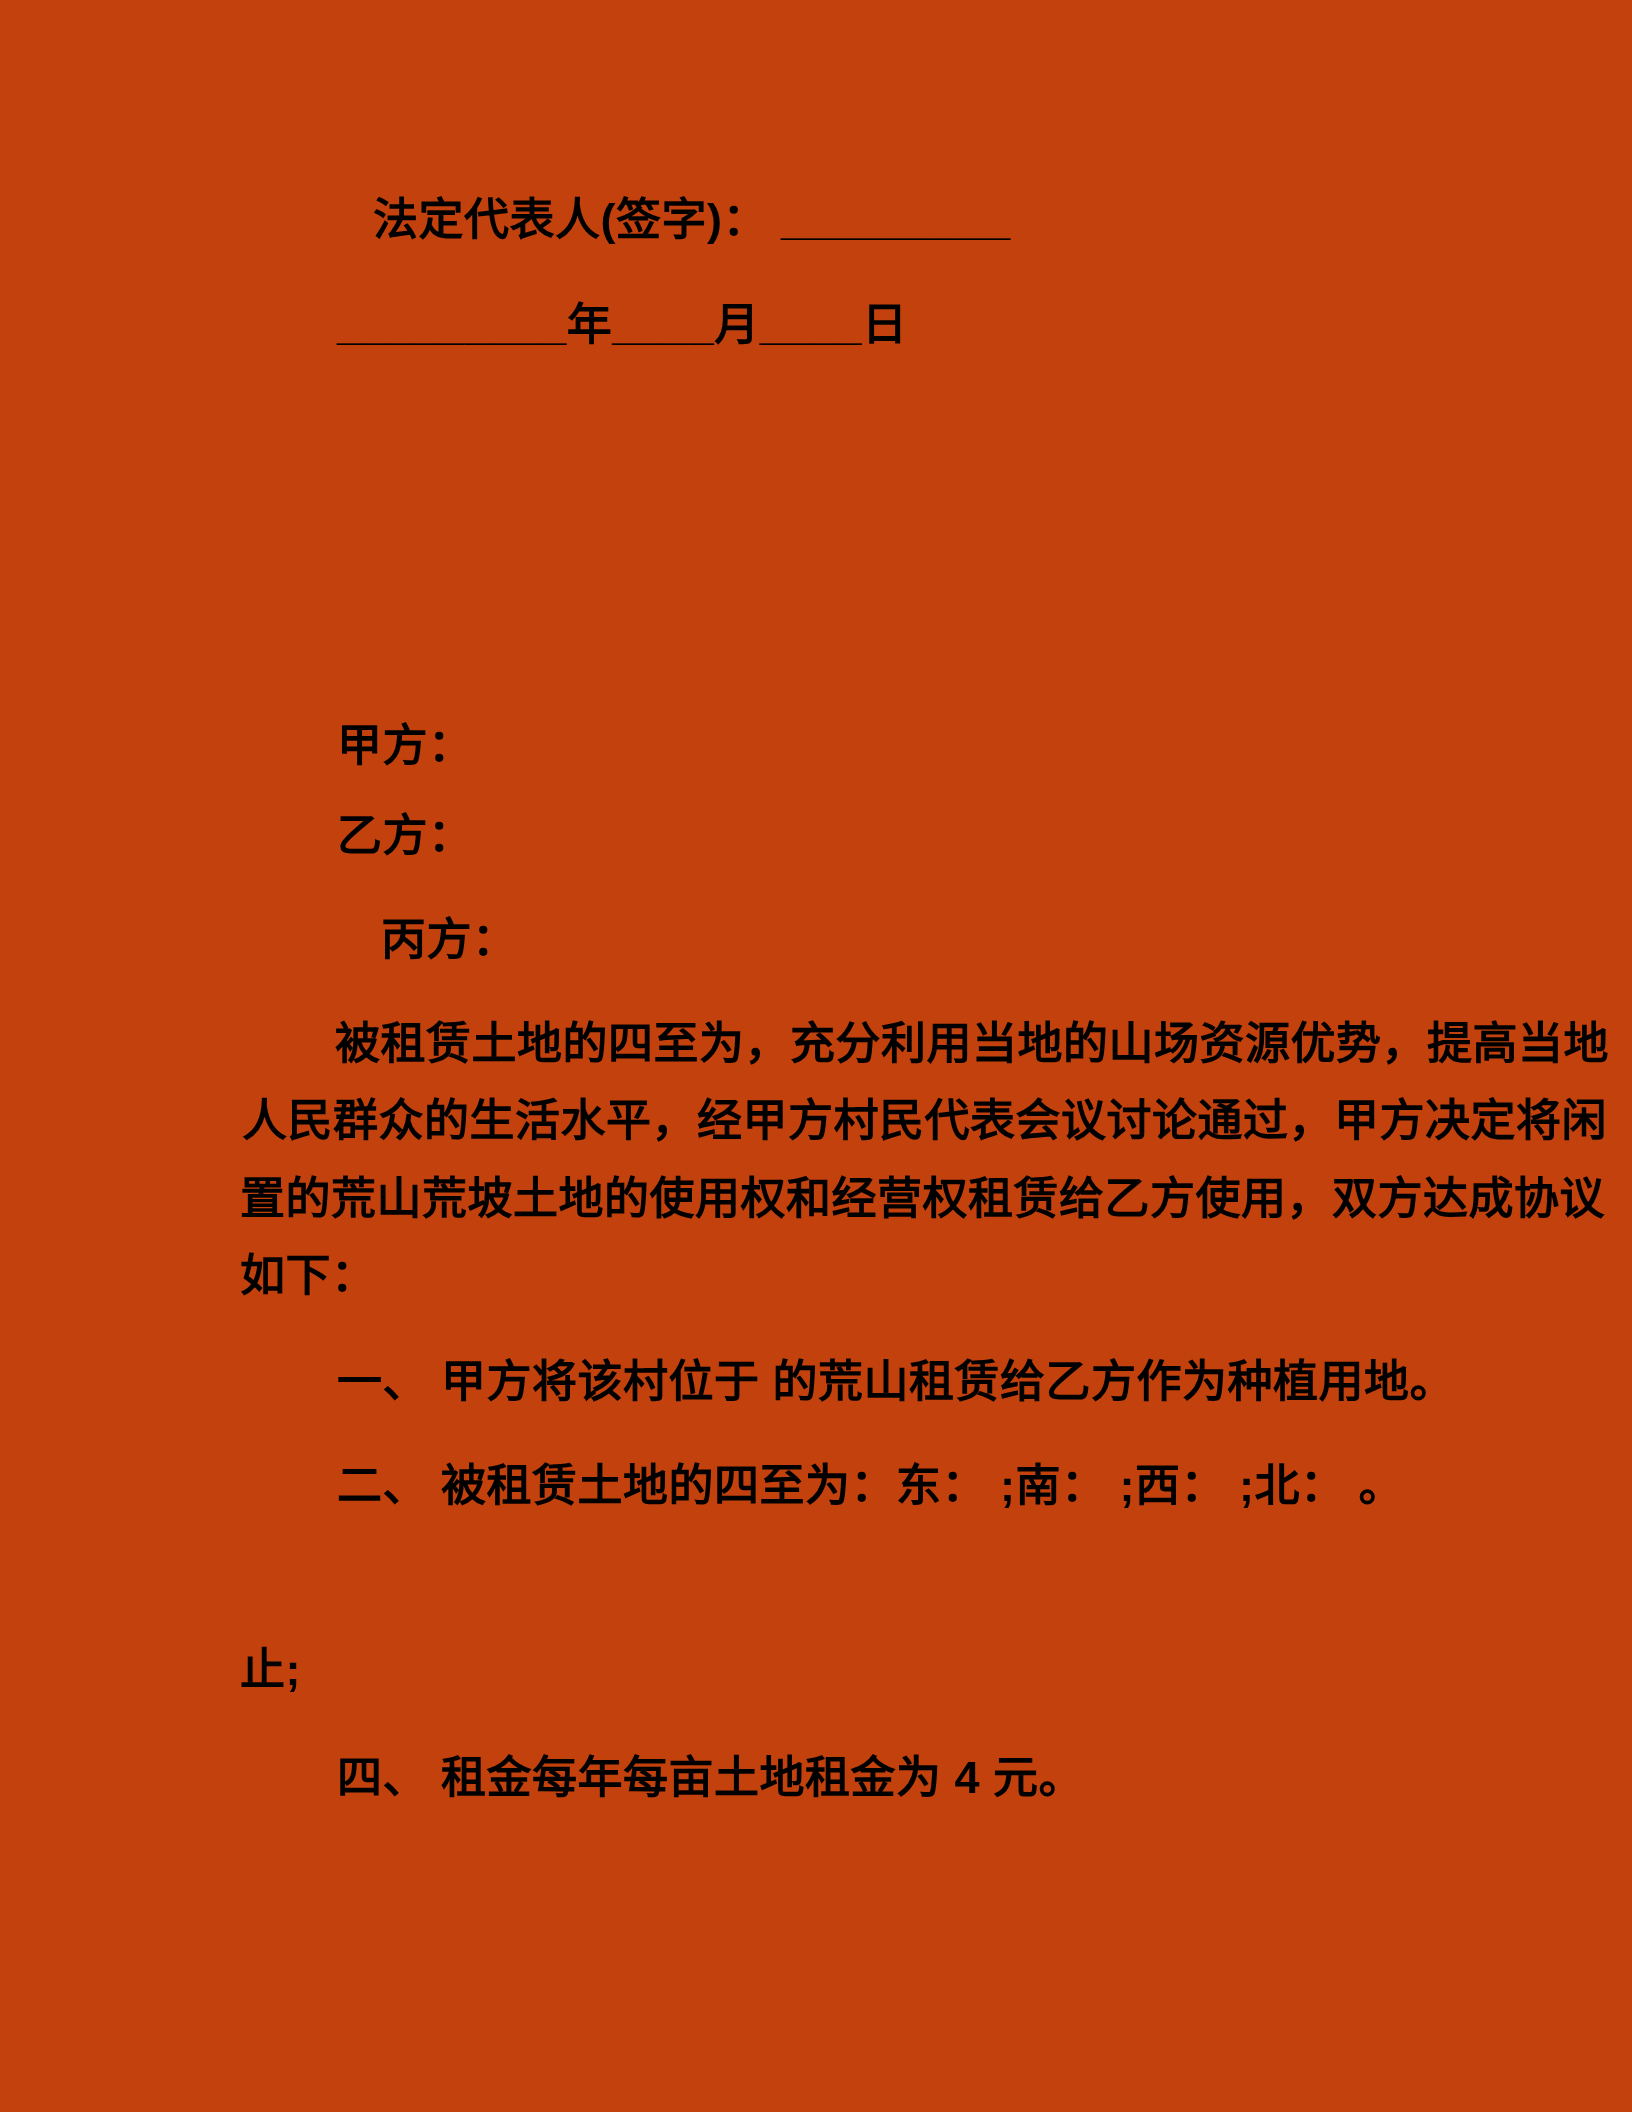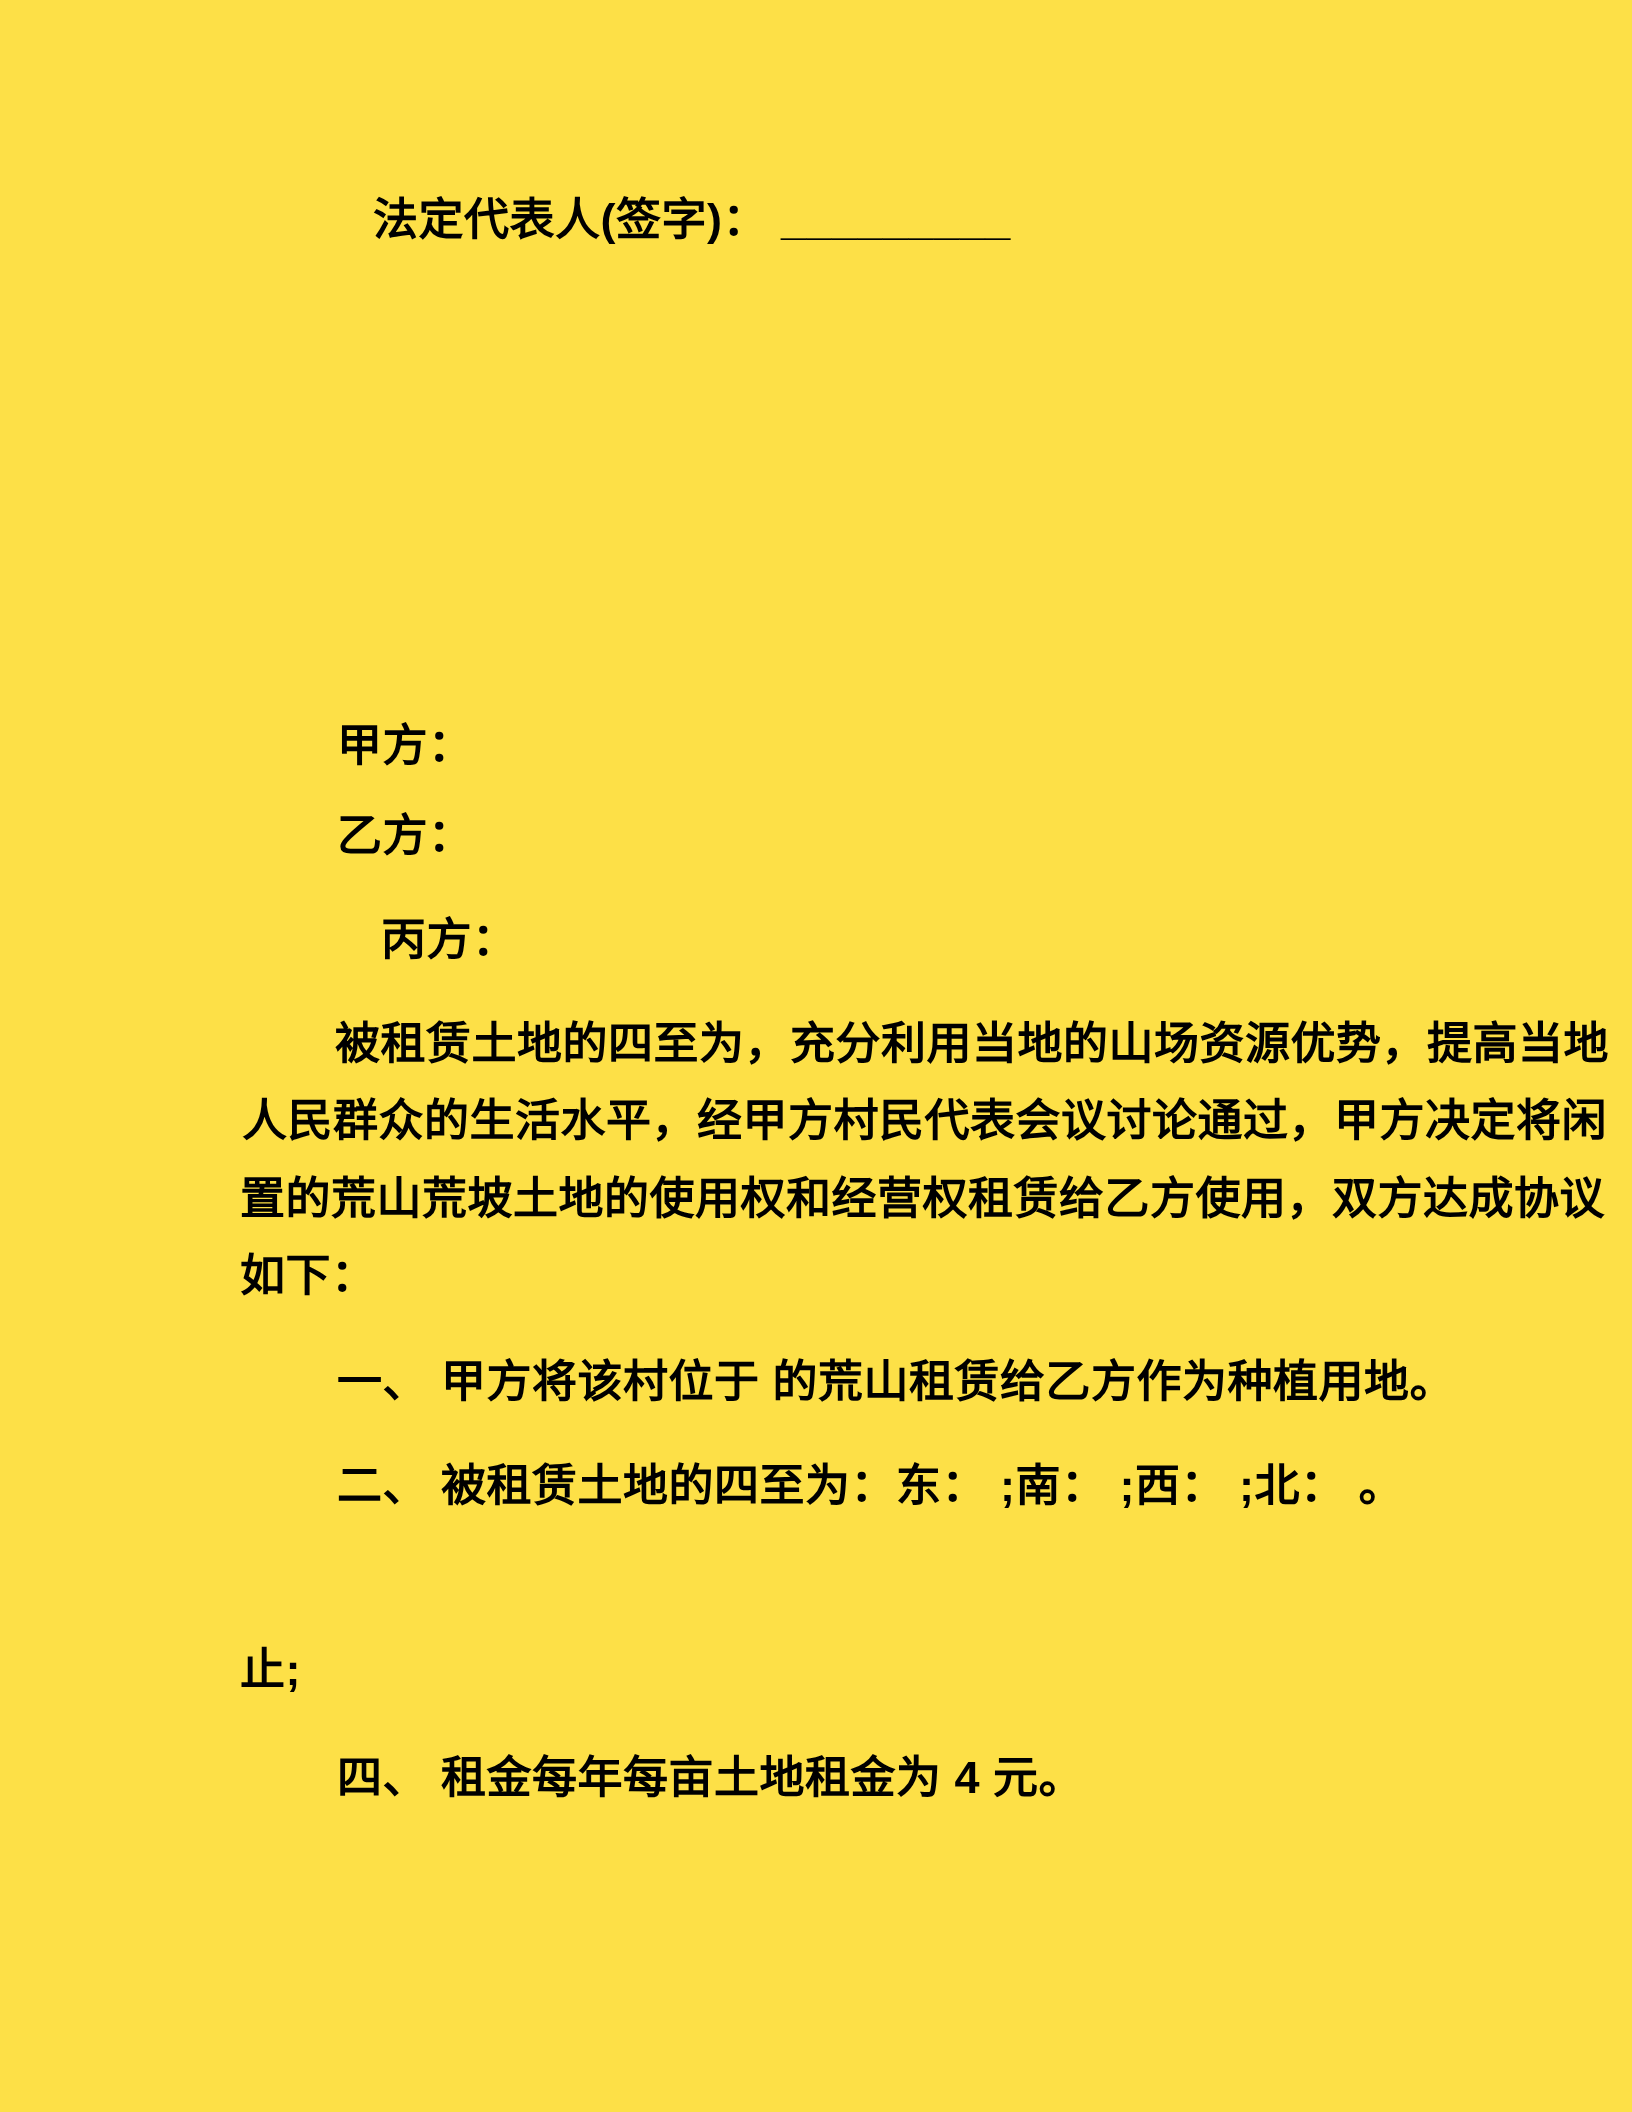--- a/index.html
+++ b/index.html
@@ -4,21 +4,21 @@
 <style>
   html, body {
     margin: 0;
     padding: 0;
     background: #ffffff;
   }
   .page {
     position: relative;
     width: 1632px;
     height: 2112px;
-    background: #fde047;
+    background: #c2410c;
     overflow: hidden;
     font-family: "Liberation Sans", "DejaVu Sans", sans-serif;
     color: #000000;
   }
   .doc-line {
     position: absolute;
     font-size: 45px;
     line-height: 1.15;
     font-weight: 700;
     letter-spacing: 0.5px;
@@ -26,20 +26,21 @@
     color: #000000;
   }
 </style>
 </head>
 <body>
 
 <div class="page">
 
   <div class="doc-line" style="left:373px; top:194px;">法定代表人(签字)： _________</div>
 
+  <div class="doc-line" style="left:337px; top:299px;">_________年____月____日</div>
 
 
   <div class="doc-line" style="left:337px; top:720px;">甲方：</div>
 
   <div class="doc-line" style="left:337px; top:810px;">乙方：</div>
 
   <div class="doc-line" style="left:337px; top:914px;margin-left:44px;">丙方：</div>
 
   <div class="doc-line" style="left:335px; top:1018px;">被租赁土地的四至为，充分利用当地的山场资源优势，提高当地</div>
 

